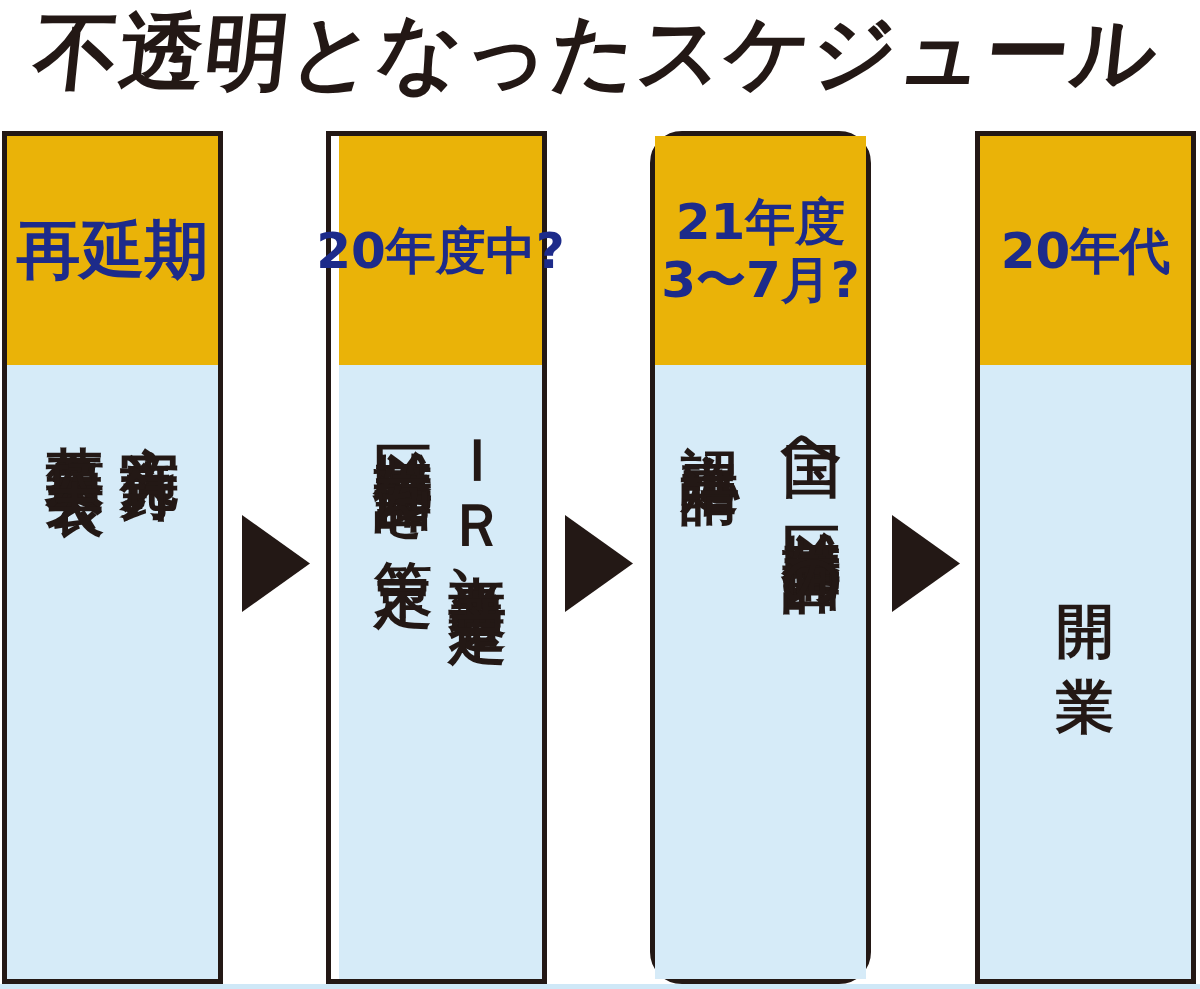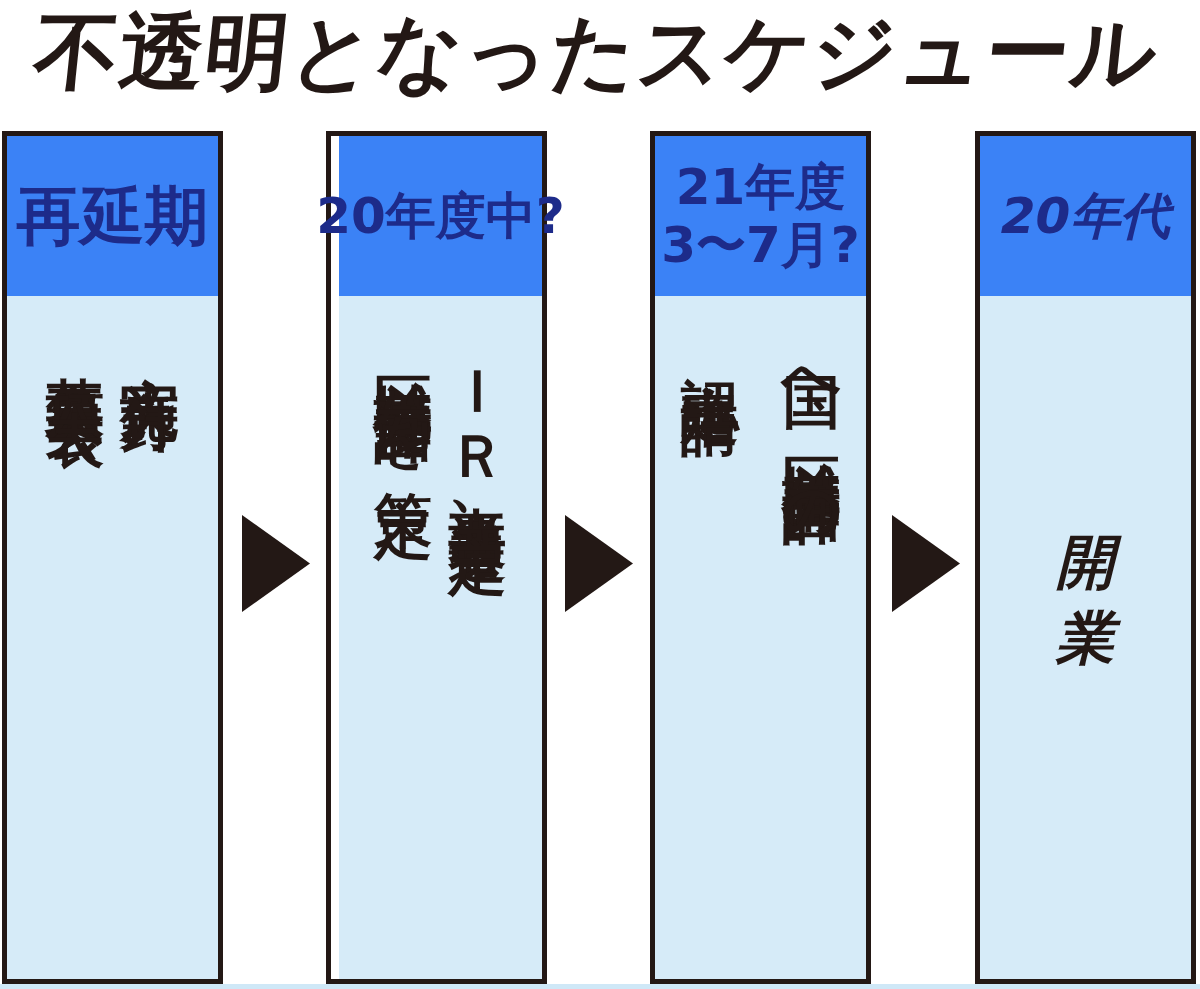--- a/index.html
+++ b/index.html
@@ -27,25 +27,25 @@
     top: 131px;
     height: 853px;
     width: 221px;
     border: 5px solid #231815;
     background: #ffffff;
     display: flex;
     flex-direction: column;
   }
   .step-box.b1 { left: 2px; }
   .step-box.b2 { left: 326px; padding-left: 8px; }
-  .step-box.b3 { left: 650px; }
-  .step-box.b4 { left: 975px; font-style: italic; }
+  .step-box.b3 { left: 650px; border-radius: 32px; }
+  .step-box.b4 { left: 975px; }
   .status {
-    height: 160px;
-    background: #3b82f6;
+    height: 229px;
+    background: #eab308;
     display: flex;
     flex-direction: column;
     justify-content: center;
     align-items: center;
   }
   .status-line {
     color: #1d2b8a;
     font-weight: bold;
     font-size: 50px;
     line-height: 1.16;

